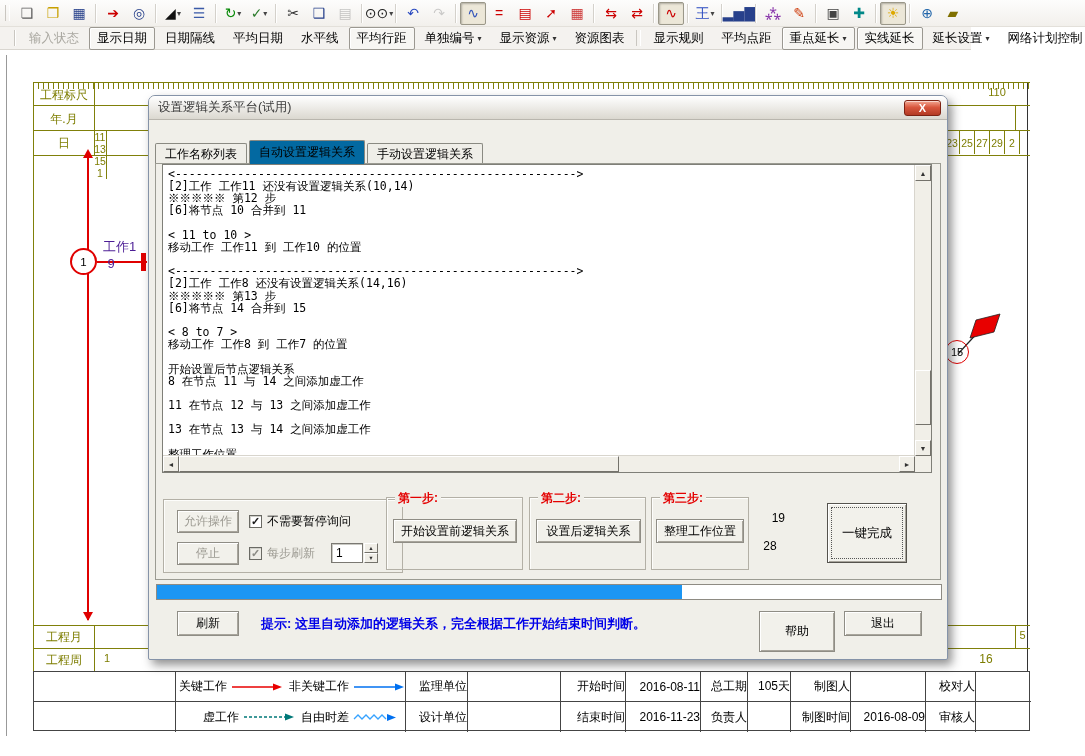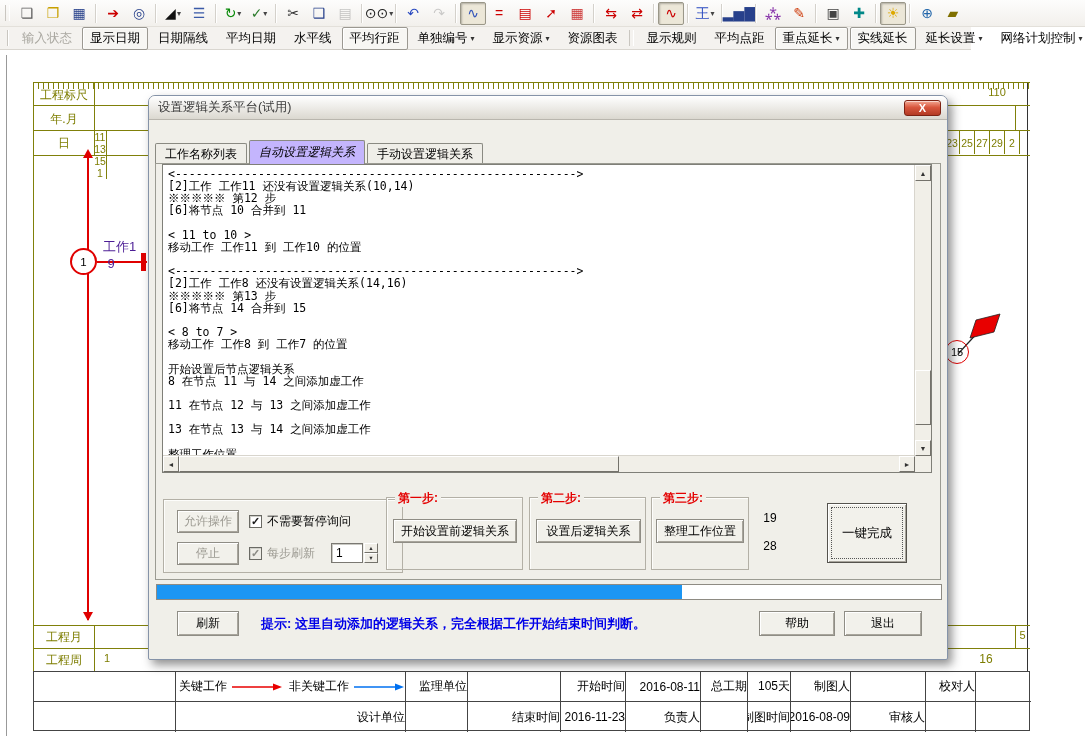--- a/index.html
+++ b/index.html
@@ -3,21 +3,21 @@
 <meta charset="utf-8">
 <style>
   html,body{margin:0;padding:0;background:#fff;}
   #app{position:relative;width:1085px;height:756px;overflow:hidden;
        font-family:"Liberation Sans",sans-serif;font-size:12px;color:#000;background:#fff;}
   .abs{position:absolute;}
   
   #toolbar1{left:0;top:0;width:1085px;height:27px;background:linear-gradient(#fdfdfc,#f2f0ec);
             border-bottom:1px solid #e3e0da;display:flex;align-items:center;padding-left:3px;box-sizing:border-box;}
   #toolbar2{left:0;top:27px;width:971px;height:23px;background:#f4f2ef;border-bottom:1px solid #d9d6d0;
-            display:flex;align-items:center;padding-left:5px;box-sizing:border-box;font-size:12.5px;}
+            display:flex;align-items:center;padding-left:12px;box-sizing:border-box;font-size:12.5px;}
   .grip{width:3px;height:16px;border-left:1px solid #c9c6c0;border-right:1px solid #fff;margin:0 4px 0 2px;}
   .tbtn{width:24px;height:21px;display:flex;align-items:center;justify-content:center;border:1px solid transparent;border-radius:2px;}
   .tbtn .glyph{font-size:14px;line-height:14px;}
   .tbtn.disabled{opacity:.4;}
   .tbtn.selected{border:1px solid #9a9789;background:#ece7d8;box-shadow:inset 1px 1px 2px rgba(0,0,0,.25);}
   .tbtn .dd{font-size:8px;color:#444;margin-left:1px;}
   .tsep{width:1px;height:19px;background:#d4d1cb;border-right:1px solid #fff;margin:0 3px;}
   .t2item{padding:2px 7px;margin:0 1px;display:flex;align-items:center;gap:3px;border:1px solid transparent;white-space:nowrap;}
   .t2item.raised{border:1px solid #9b9891;border-radius:2px;background:#f7f6f3;box-shadow:inset 1px 1px 0 #fff;}
   .t2item.disabled{color:#aaa8a1;}
@@ -52,21 +52,21 @@
   #d-title{left:0;top:0;right:0;height:24px;border-radius:6px 6px 0 0;
      background:linear-gradient(#ffffff,#dbd8d0);border-bottom:1px solid #b9b6ae;
      display:flex;align-items:center;padding-left:9px;font-size:12.5px;color:#3b3b3b;box-sizing:border-box;}
   #d-close{top:4px;right:6px;width:37px;height:16px;border-radius:3px;
      background:linear-gradient(#f4a893,#d9573e 45%,#b23a24);border:1px solid #7d2213;color:#fff;
      font-weight:bold;font-size:11px;display:flex;align-items:center;justify-content:center;
      box-shadow:inset 0 1px 0 rgba(255,255,255,.55);box-sizing:border-box;}
   #d-tabs{left:6px;top:45px;height:23px;display:flex;align-items:flex-end;}
   .tab{height:20px;padding:0 9px;background:#efeee8;border:1px solid #8a8a82;border-bottom:none;
      border-radius:2px 2px 0 0;margin-right:2px;display:flex;align-items:center;font-size:12px;}
-  .tab.active{height:23px;background:#c4b5fd;position:relative;z-index:3;font-style:italic;}
+  .tab.active{height:23px;background:#0369a1;position:relative;z-index:3;}
   #d-panel{left:6px;top:67px;width:786px;height:417px;border:1px solid #9b9b92;box-sizing:border-box;}
   #logbox{left:13px;top:68px;width:770px;height:309px;background:#fff;border:1px solid #7f7f78;box-sizing:border-box;}
   #log-content{position:absolute;left:0;top:0;right:16px;bottom:16px;overflow:hidden;padding:3px 0 0 5px;
      font-family:"DejaVu Sans Mono",monospace;font-size:11.5px;line-height:12.15px;white-space:pre;}
   .sb{position:absolute;background:#f1efe8;}
   .sb-btn{position:absolute;width:16px;height:16px;background:#f0eee7;border:1px solid;border-color:#fff #74726b #74726b #fff;
      display:flex;align-items:center;justify-content:center;font-size:7px;color:#333;box-sizing:border-box;}
   .sb-thumb{position:absolute;background:#f0eee7;border:1px solid;border-color:#fff #74726b #74726b #fff;box-sizing:border-box;}
   .btn{background:#f2f1eb;border:1px solid #8f8d85;box-shadow:inset 1px 1px 0 #ffffff,inset -1px -1px 0 #a8a59c;
      display:flex;align-items:center;justify-content:center;font-size:12px;box-sizing:border-box;}
@@ -354,20 +354,36 @@
       <div class="fcell">开始时间</div>
       <div class="fcell">2016-08-11</div>
       <div class="fcell">总工期</div>
       <div class="fcell">105天</div>
       <div class="fcell">制图人</div>
       <div class="fcell"></div>
       <div class="fcell">校对人</div>
       <div class="fcell"></div>
 
       <div class="fcell r2"></div>
+      <div class="fcell r2 legendcell">
+        <span class="lpair">
+          <span>虚工作</span>
+          <svg width="52" height="10">
+              <line x1="1" y1="5" x2="42" y2="5" stroke="#007878" stroke-width="1.4" stroke-dasharray="3 2"></line>
+              <polygon points="42,1.5 51,5 42,8.5" fill="#007878"></polygon>
+            </svg>
+        </span>
+        <span class="lpair">
+          <span>自由时差</span>
+          <svg width="52" height="12">
+              <polyline points="1,8 5,4 9,8 13,4 17,8 21,4 25,8 29,4 33,8" stroke="#36a2ff" stroke-width="1.3" fill="none"></polyline>
+              <polygon points="34,3 43,6.5 34,10" fill="#0070f0"></polygon>
+            </svg>
+        </span>
+      </div>
       <div class="fcell r2">设计单位</div>
       <div class="fcell r2"></div>
       <div class="fcell r2">结束时间</div>
       <div class="fcell r2">2016-11-23</div>
       <div class="fcell r2">负责人</div>
       <div class="fcell r2"></div>
       <div class="fcell r2">制图时间</div>
       <div class="fcell r2">2016-08-09</div>
       <div class="fcell r2">审核人</div>
       <div class="fcell r2"></div>
@@ -427,30 +443,30 @@
     <div class="grp abs" style="left:380px;top:401px;width:117px;height:73px;">
       <span class="grp-label">第二步:</span>
     </div>
     <div class="btn abs" style="left:387px;top:423px;width:105px;height:24px;">设置后逻辑关系</div>
 
     <div class="grp abs" style="left:502px;top:401px;width:98px;height:73px;">
       <span class="grp-label">第三步:</span>
     </div>
     <div class="btn abs" style="left:507px;top:423px;width:88px;height:24px;">整理工作位置</div>
 
-    <div class="abs" style="left:606px;top:415px;width:30px;text-align:center;">19</div>
+    <div class="abs" style="left:606px;top:415px;width:30px;text-align:right;">19</div>
     <div class="abs" style="left:606px;top:443px;width:30px;text-align:center;">28</div>
 
     <div id="onekey" class="btn">
       <span class="inner">一键完成</span>
     </div>
 
     <div id="prog" class="abs">
       <div id="prog-fill" style="width: 67%;"></div>
     </div>
 
     <div class="btn abs" style="left:28px;top:515px;width:62px;height:25px;">刷新</div>
     <div id="hint" class="abs">提示: 这里自动添加的逻辑关系，完全根据工作开始结束时间判断。</div>
-    <div class="btn abs" style="left:610px;top:515px;width:76px;height:25px;">帮助</div>
+    <div class="btn abs" style="left:610px;top:515px;width:76px;height:41px;">帮助</div>
     <div class="btn abs" style="left:695px;top:515px;width:78px;height:25px;">退出</div>
   </div>
 
 </div>
 
 </body></html>

